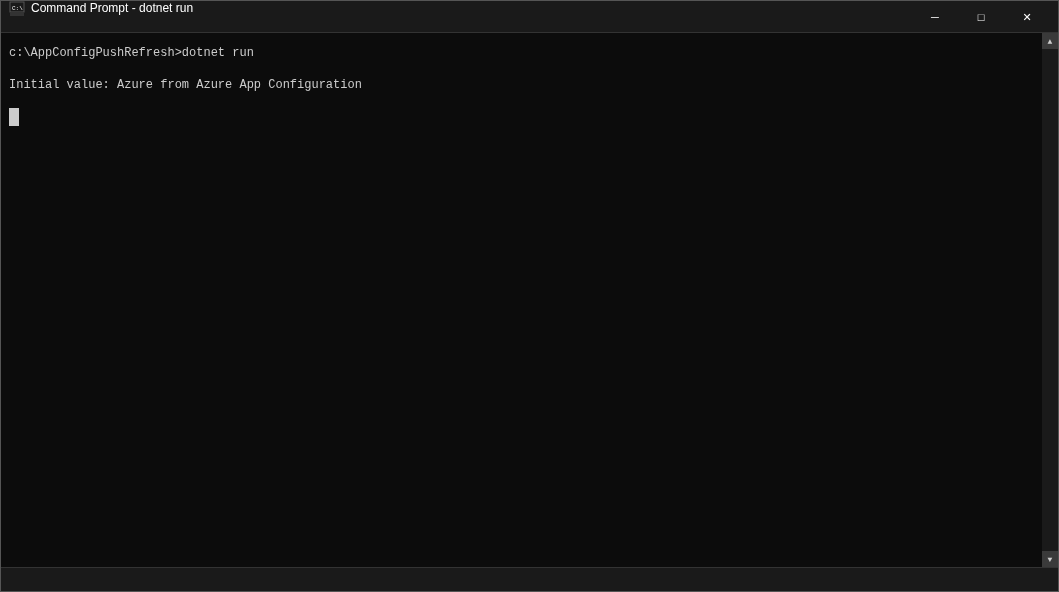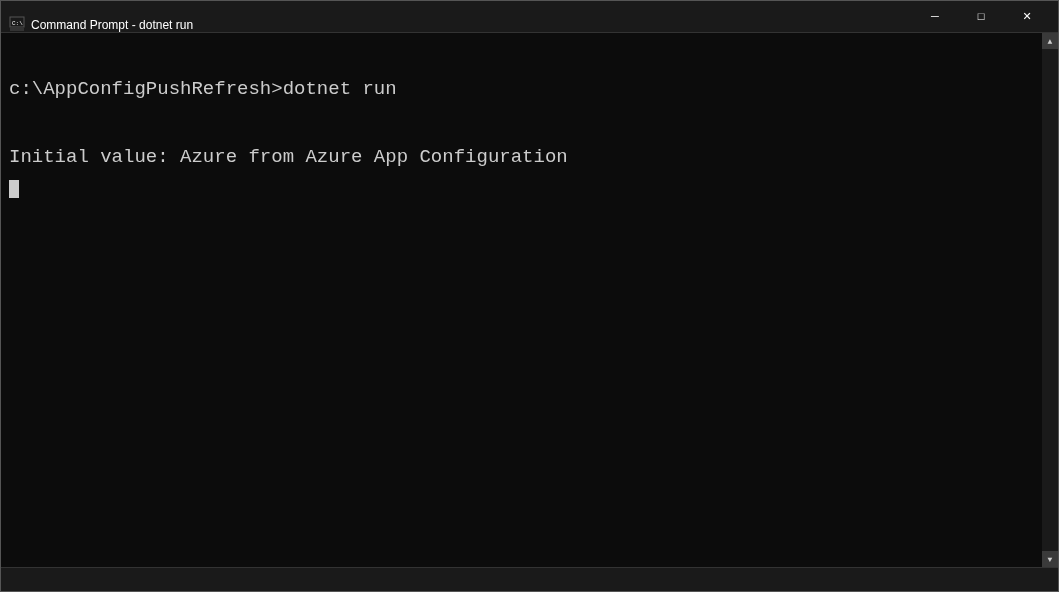--- a/index.html
+++ b/index.html
@@ -21,21 +21,21 @@
       height: 592px;
       display: flex;
       flex-direction: column;
       border: 1px solid #555;
     }
 
     .title-bar {
       height: 32px;
       background: #1a1a1a;
       display: flex;
-      align-items: flex-end;
+      align-items: flex-start;
       padding: 0 8px;
       flex-shrink: 0;
       border-bottom: 1px solid #333;
     }
 
     .title-bar-icon {
       width: 16px;
       height: 16px;
       margin-right: 6px;
       display: flex;
@@ -77,25 +77,24 @@
     .terminal-body {
       flex: 1;
       background: #0c0c0c;
       padding: 4px 8px;
       overflow: hidden;
       position: relative;
     }
 
     .terminal-line {
       color: #cccccc;
-      font-size: 19px;
+      font-size: 12px;
       line-height: 32px;
       white-space: pre;
       font-family: 'Courier New', Courier, monospace;
-      margin-top: 36px;
     }
 
     .cursor-line {
       display: flex;
       align-items: center;
       height: 32px;
     }
 
     .cursor {
       width: 10px;

